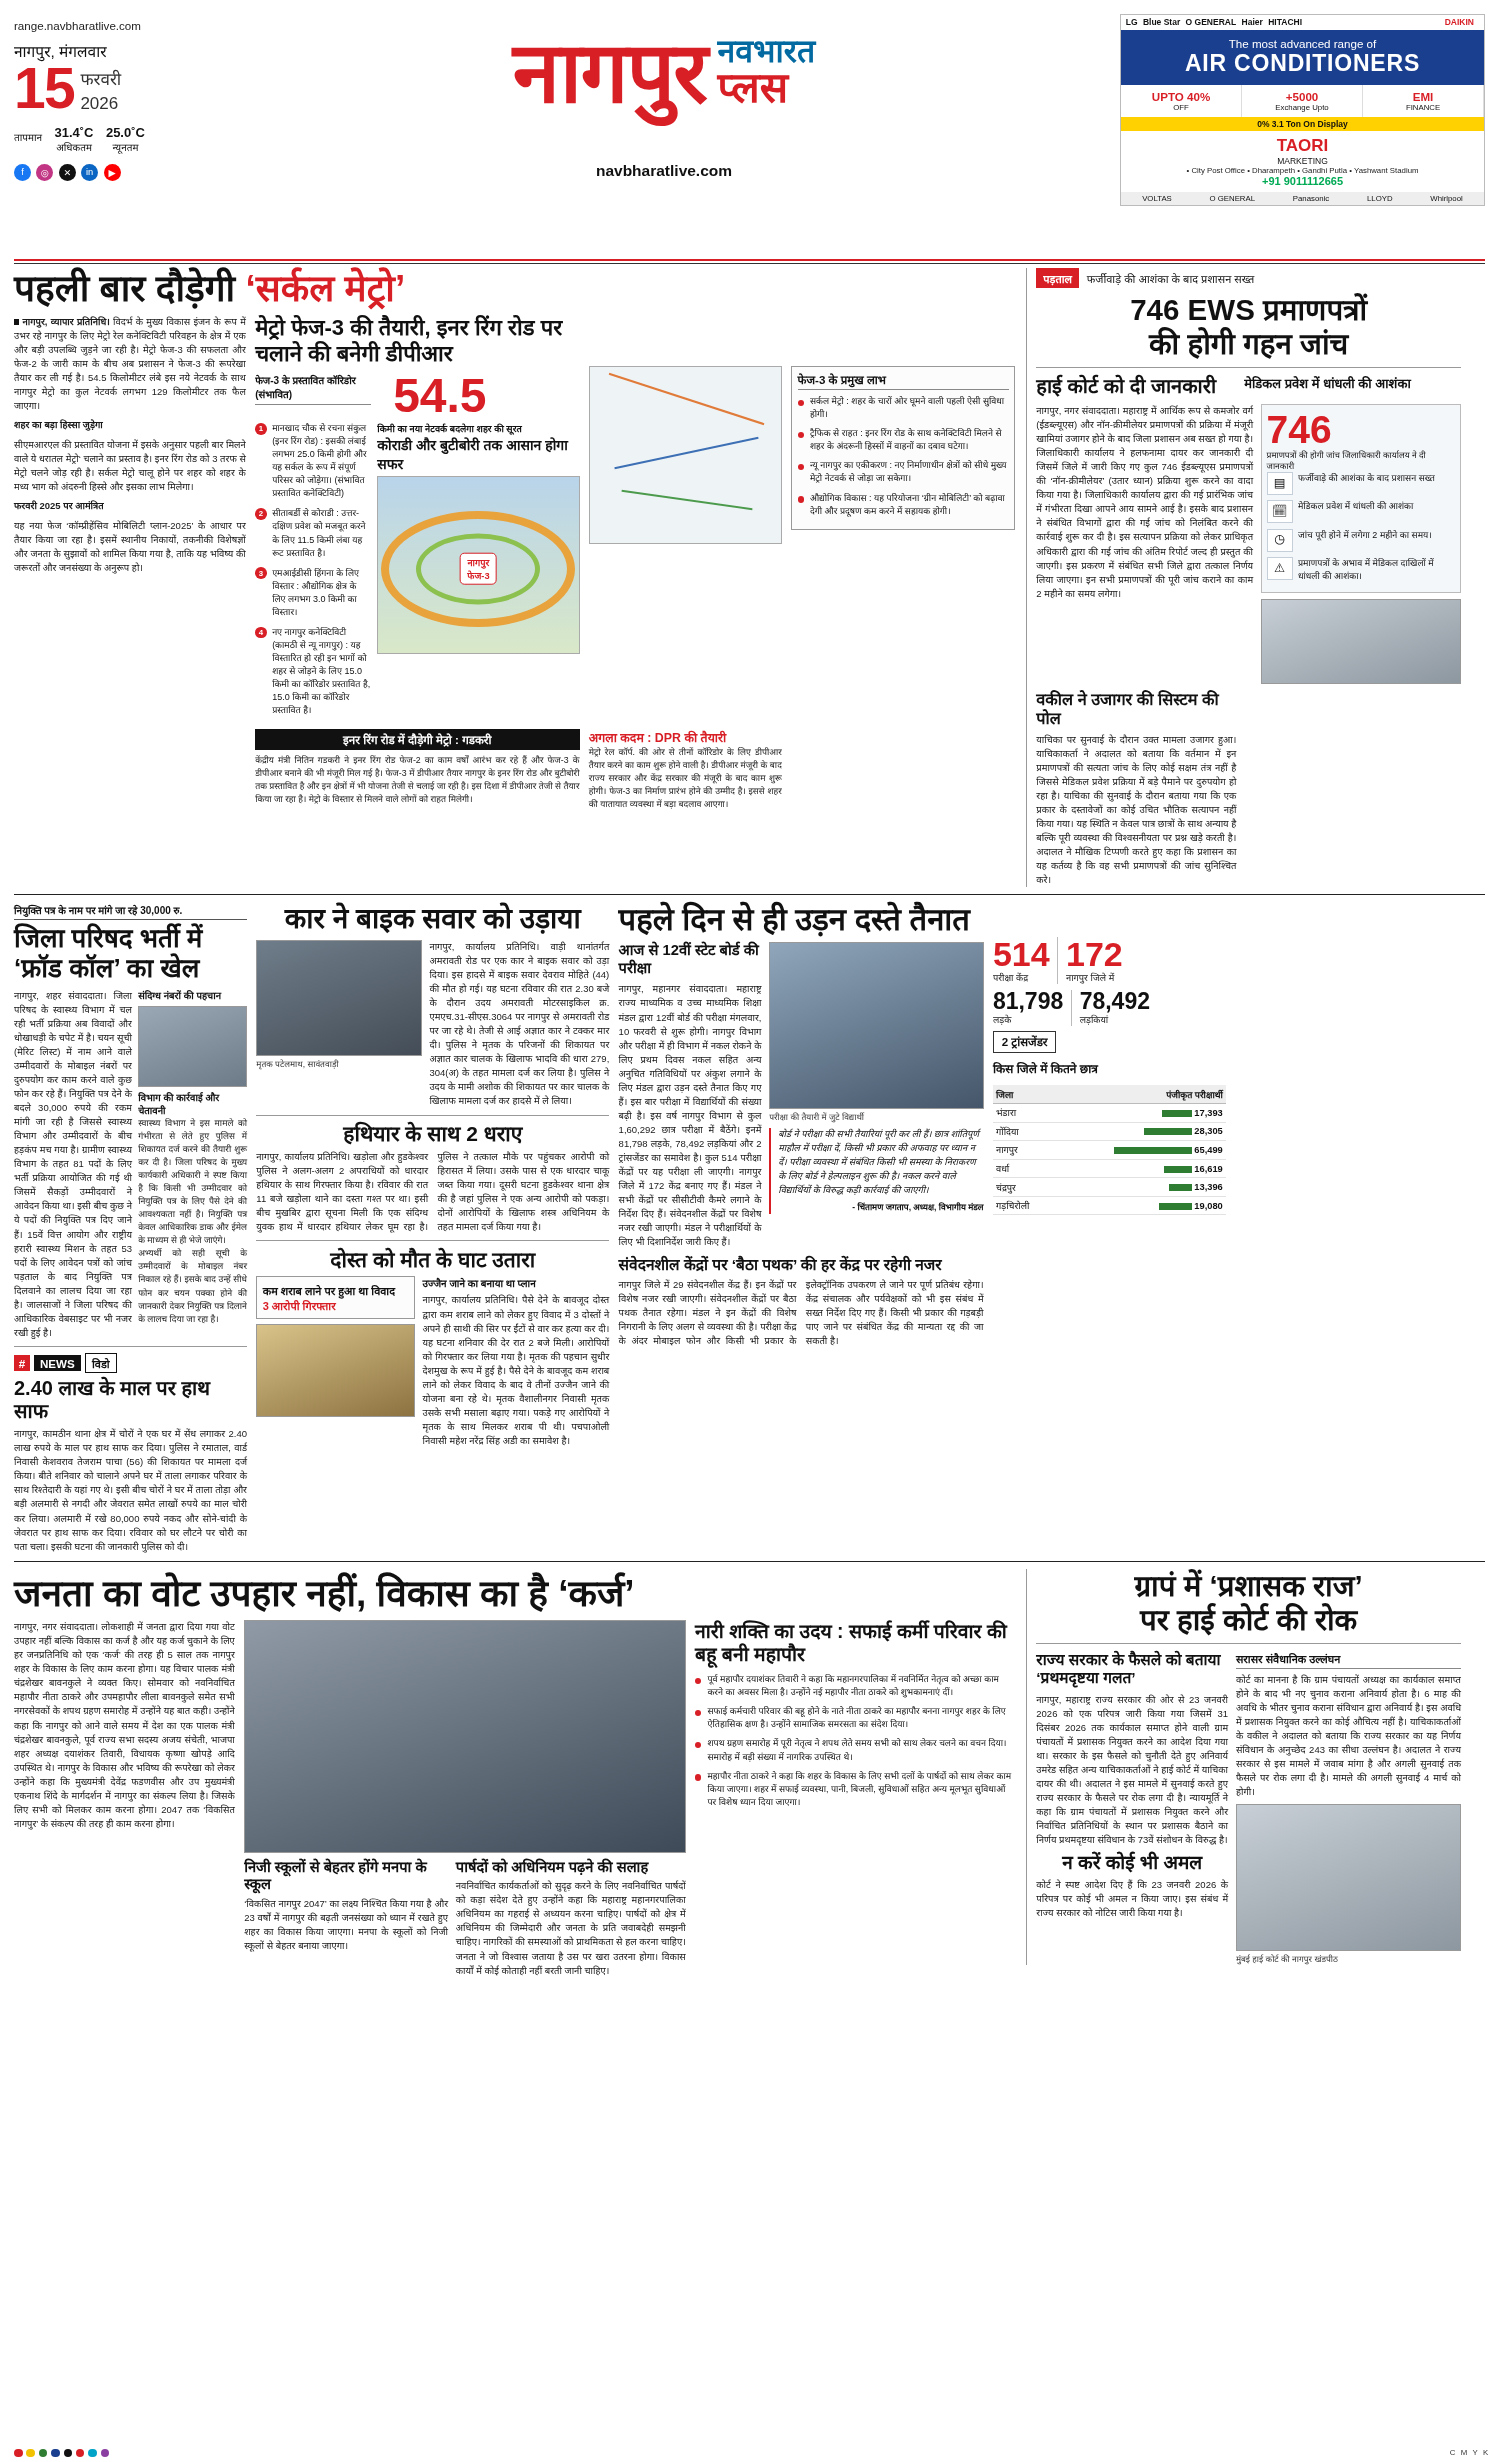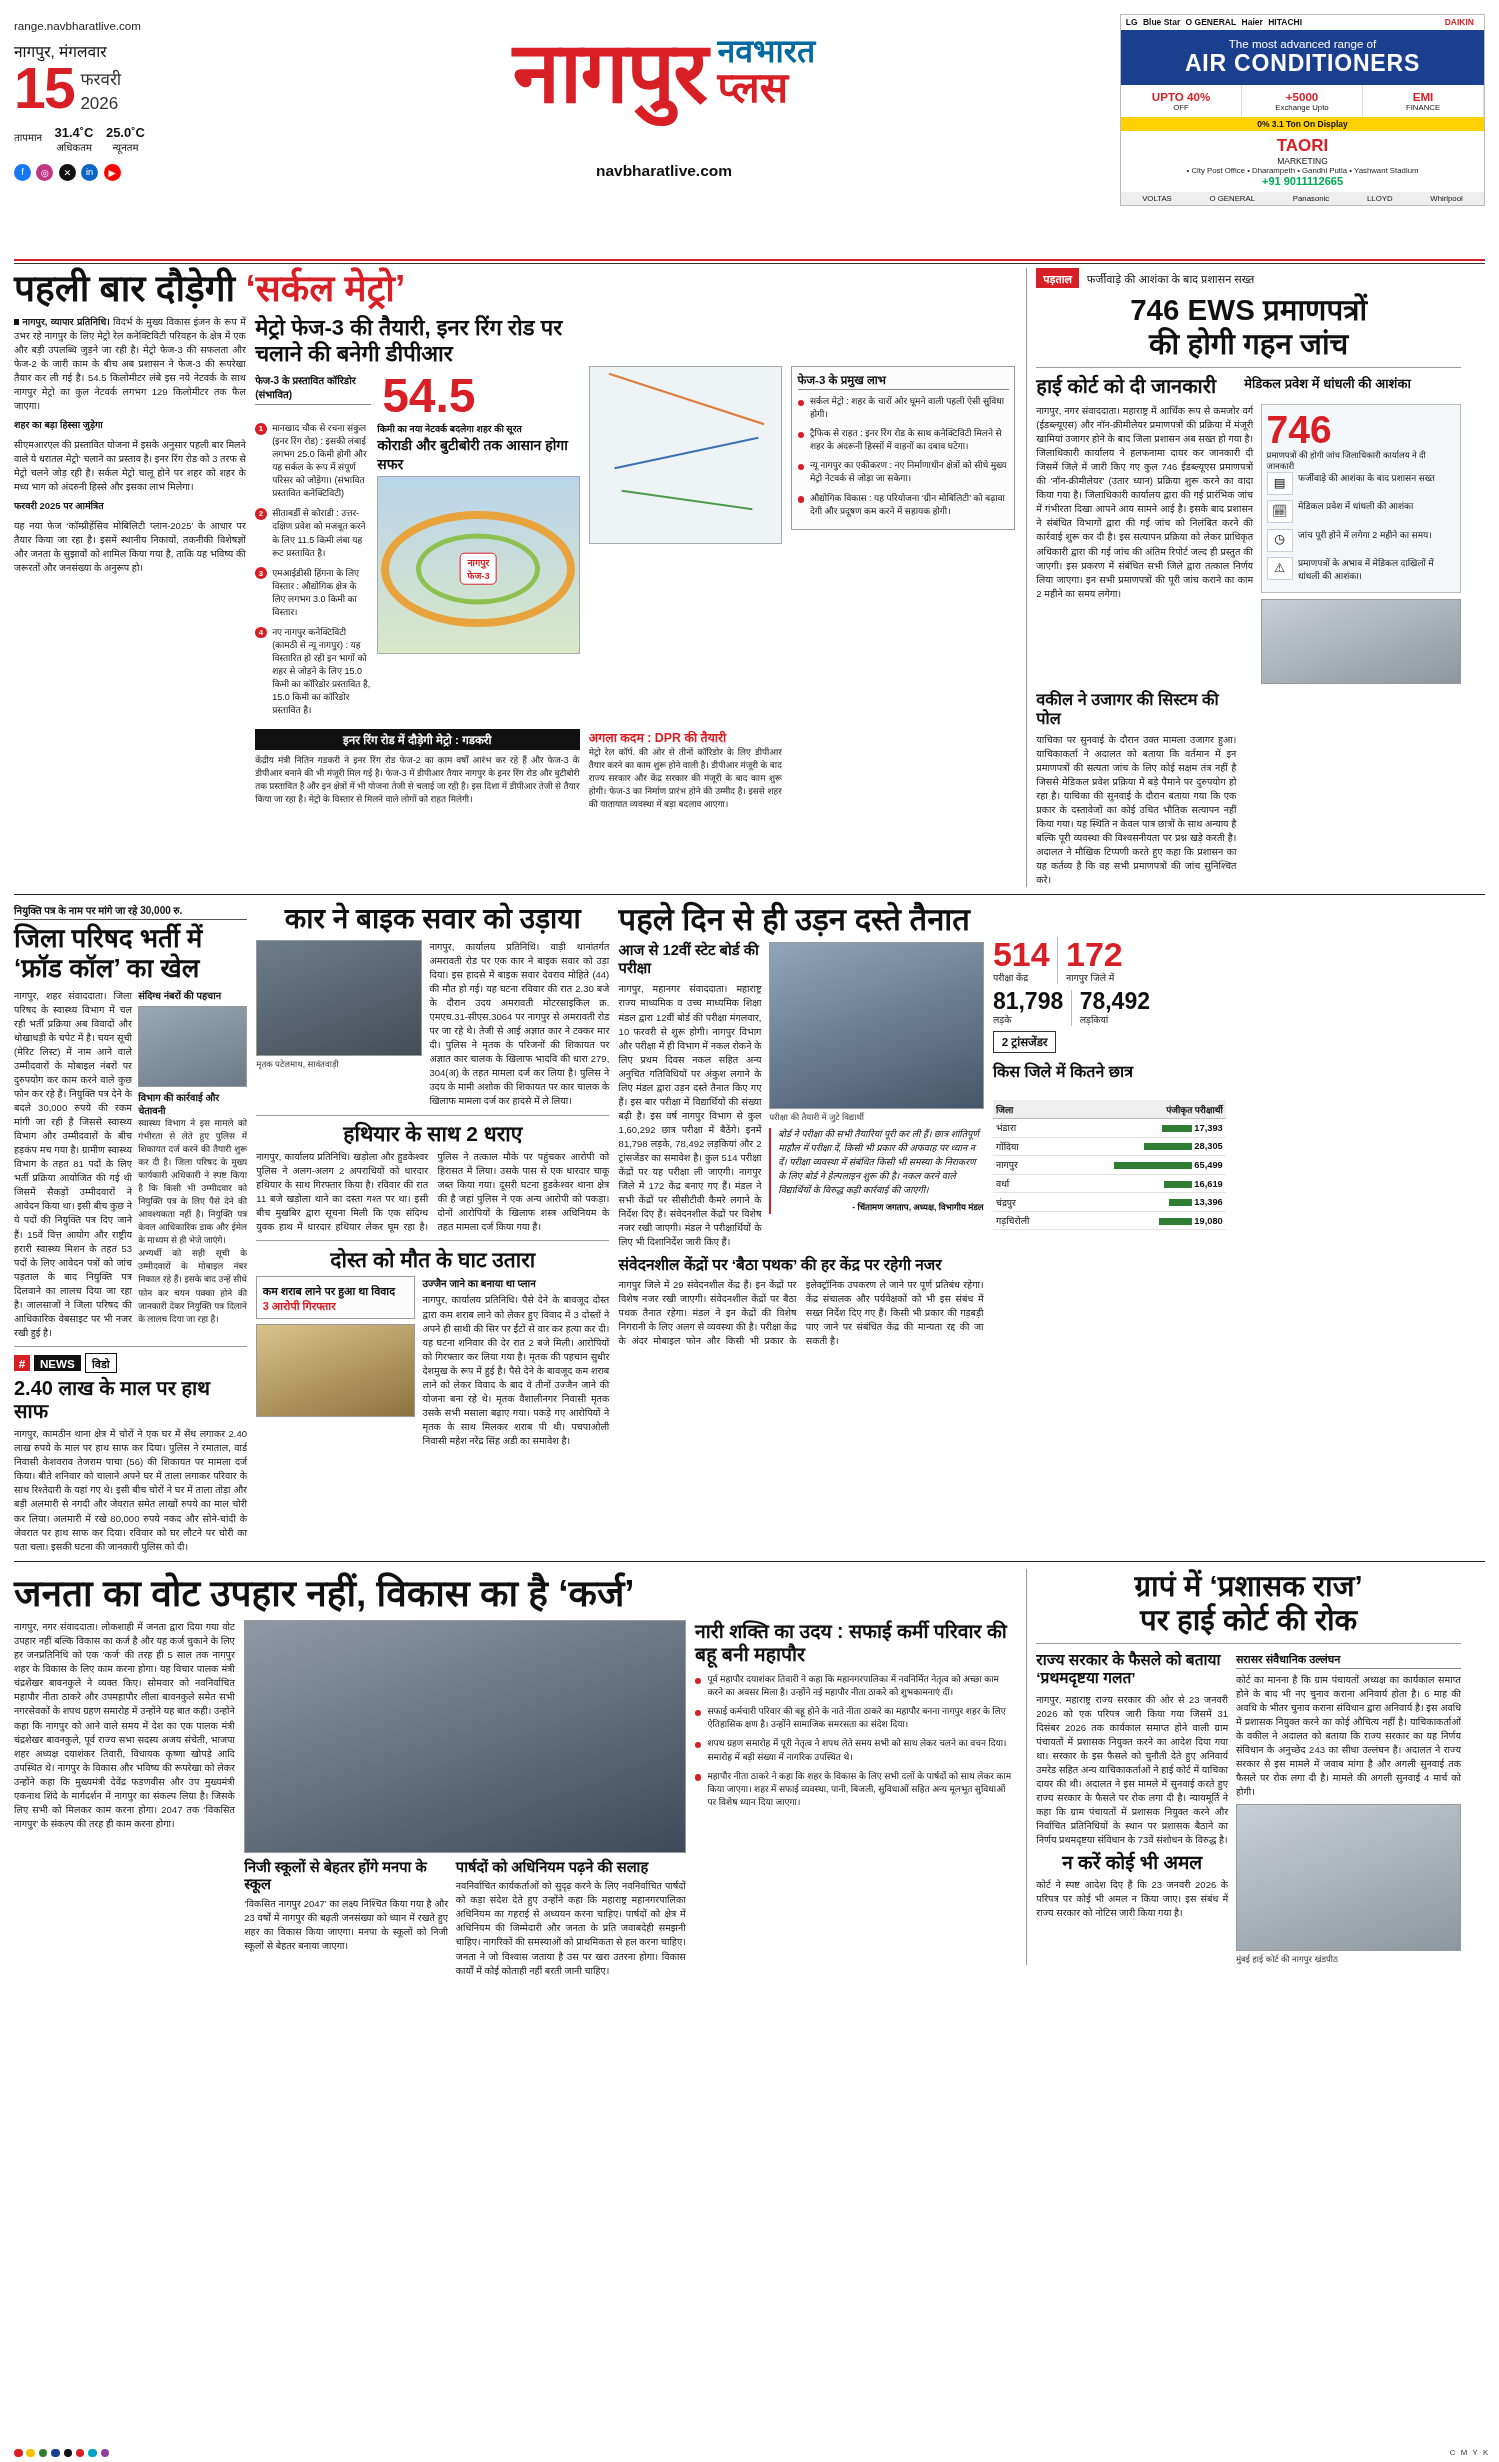--- a/index.html
+++ b/index.html
@@ -266,21 +266,21 @@
               <span>विदर्भ के मुख्य विकास इंजन के रूप में उभर रहे नागपुर के लिए मेट्रो रेल कनेक्टिविटी परिवहन के क्षेत्र में एक और बड़ी उपलब्धि जुड़ने जा रही है। मेट्रो फेज-3 की सफलता और फेज-2 के जारी काम के बीच अब प्रशासन ने फेज-3 की रूपरेखा तैयार कर ली गई है। 54.5 किलोमीटर लंबे इस नये नेटवर्क के साथ नागपुर मेट्रो का कुल नेटवर्क लगभग 129 किलोमीटर तक फैल जाएगा।</span></p>
             <p><b>शहर का बड़ा हिस्सा जुड़ेगा</b></p>
             <p>सीएमआरएल की प्रस्तावित योजना में इसके अनुसार पहली बार मिलने वाले ये धरातल मेट्रो‘ चलाने का प्रस्ताव है। इनर रिंग रोड को 3 तरफ से मेट्रो चलने जोड़ रही है। सर्कल मेट्रो चालू होने पर शहर को शहर के मध्य भाग को अंदरुनी हिस्से और इसका लाभ मिलेगा।</p>
             <p><b>फरवरी 2025 पर आमंत्रित</b></p>
             <p>यह नया फेज ‘कॉम्प्रीहेंसिव मोबिलिटी प्लान-2025’ के आधार पर तैयार किया जा रहा है। इसमें स्थानीय निकायों, तकनीकी विशेषज्ञों और जनता के सुझावों को शामिल किया गया है, ताकि यह भविष्य की जरूरतों और जनसंख्या के अनुरूप हो।</p>
           </div>
         </div>
 
         <div class="lead-col2">
           <div class="hl3" style="font-size:22px;">मेट्रो फेज-3 की तैयारी, इनर रिंग रोड पर चलाने की बनेगी डीपीआर</div>
-          <div style="display:flex; gap:11px; align-items:flex-start; margin-top:6.2px;">
+          <div style="display:flex; gap:22px; align-items:flex-start; margin-top:6.2px;">
             <div style="width:116px;">
               <div style="font-size:10px;font-weight:bold;border-bottom:0.8px solid #888;padding-bottom:2.3px;">फेज-3 के प्रस्तावित कॉरिडोर (संभावित)</div>
             </div>
             <div style="flex:1;">
               <div class="big-num">54.5</div>
             </div>
           </div>
           <div style="display:flex; gap:6.2px; margin-top:3.1px;">
             <div style="width:116px;" class="numlist">
               <div class="it">मानखाद चौक से रचना संकुल (इनर रिंग रोड) : इसकी लंबाई लगभग 25.0 किमी होगी और यह सर्कल के रूप में संपूर्ण परिसर को जोड़ेगा। (संभावित प्रस्तावित कनेक्टिविटी)</div>
@@ -483,21 +483,21 @@
         </div>
         <div class="stat-div"></div>
         <div>
           <div class="stat-big" style="font-size:23px;color:#111;">78,492</div>
           <div class="stat-lbl">लड़कियां</div>
         </div>
       </div>
       <div class="transgender">2 ट्रांसजेंडर</div>
 
       <div style="margin-top:7.8px;">
-        <div style="font-size:16px;font-weight:bold;margin-bottom:18px;">किस जिले में कितने छात्र</div>
+        <div style="font-size:12px;font-weight:bold;margin-bottom:8px;">किस जिले में कितने छात्र</div>
         <table class="dist">
           <thead>
               <tr>
             <th>जिला</th>
             <th style="text-align:right;">पंजीकृत परीक्षार्थी</th>
           </tr>
             </thead>
           <tbody>
             <tr>
                 <td>भंडारा</td>

